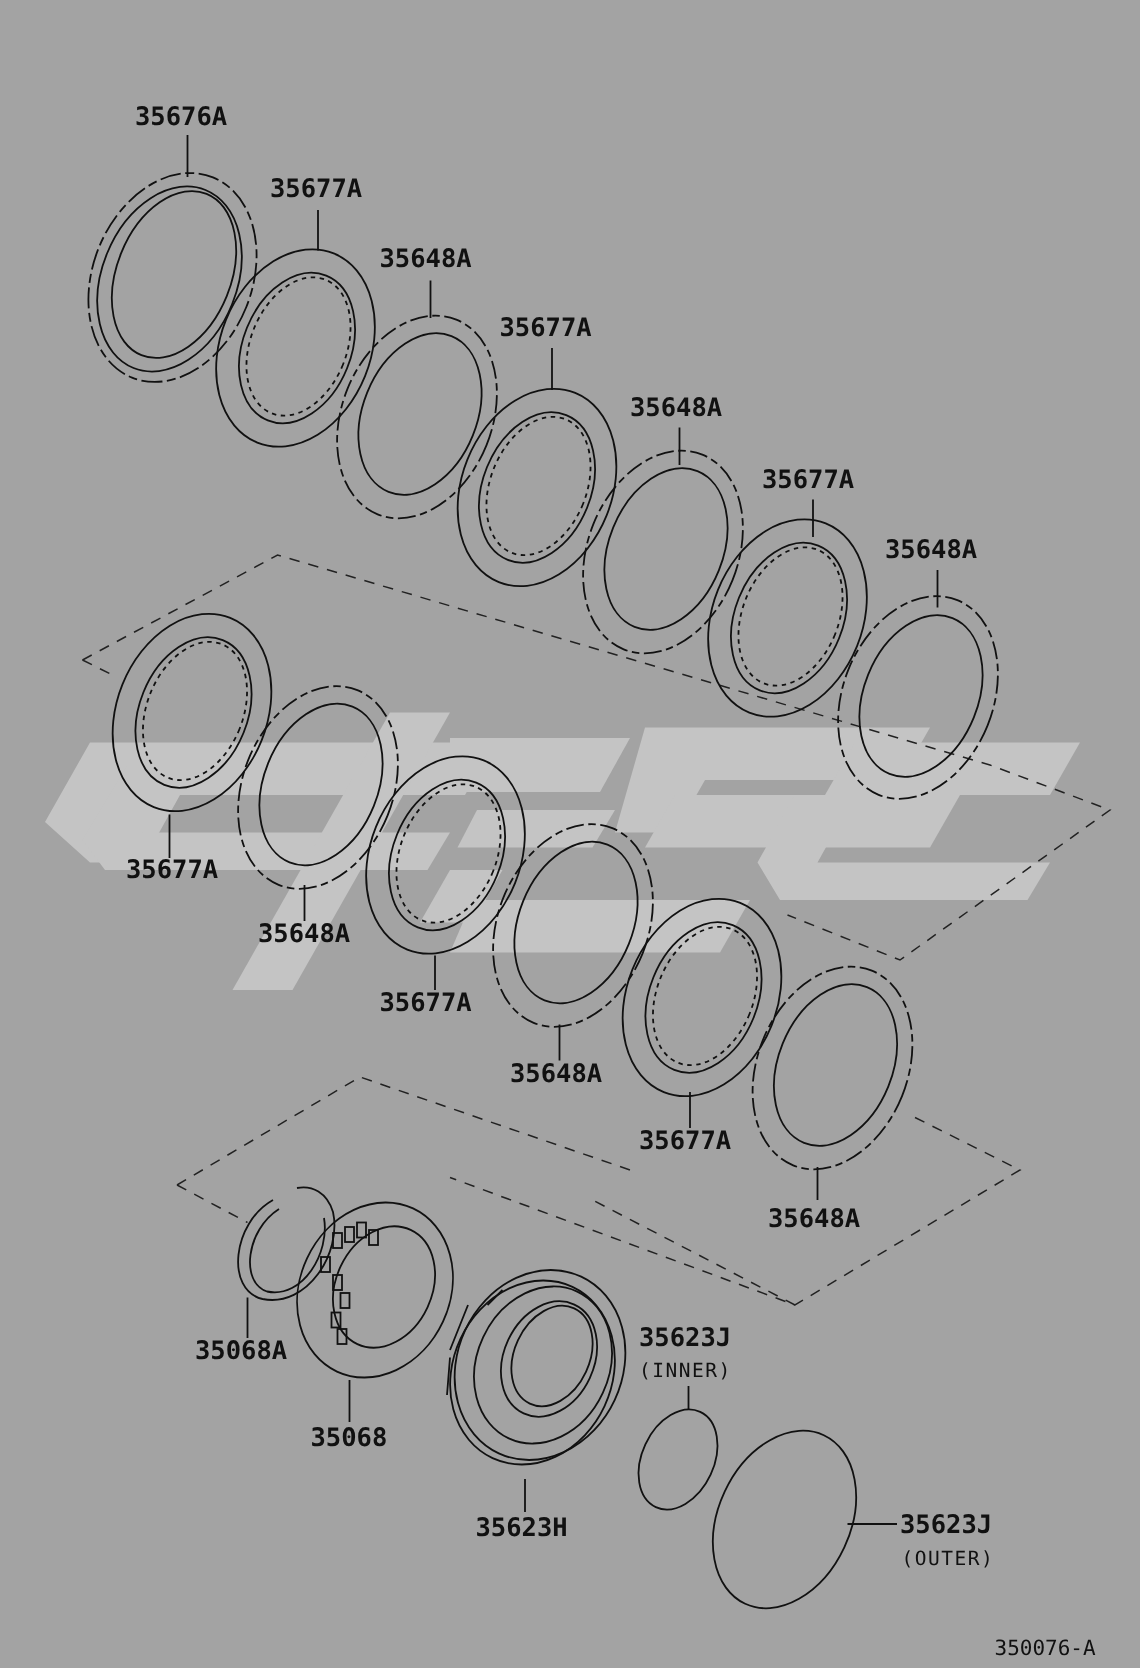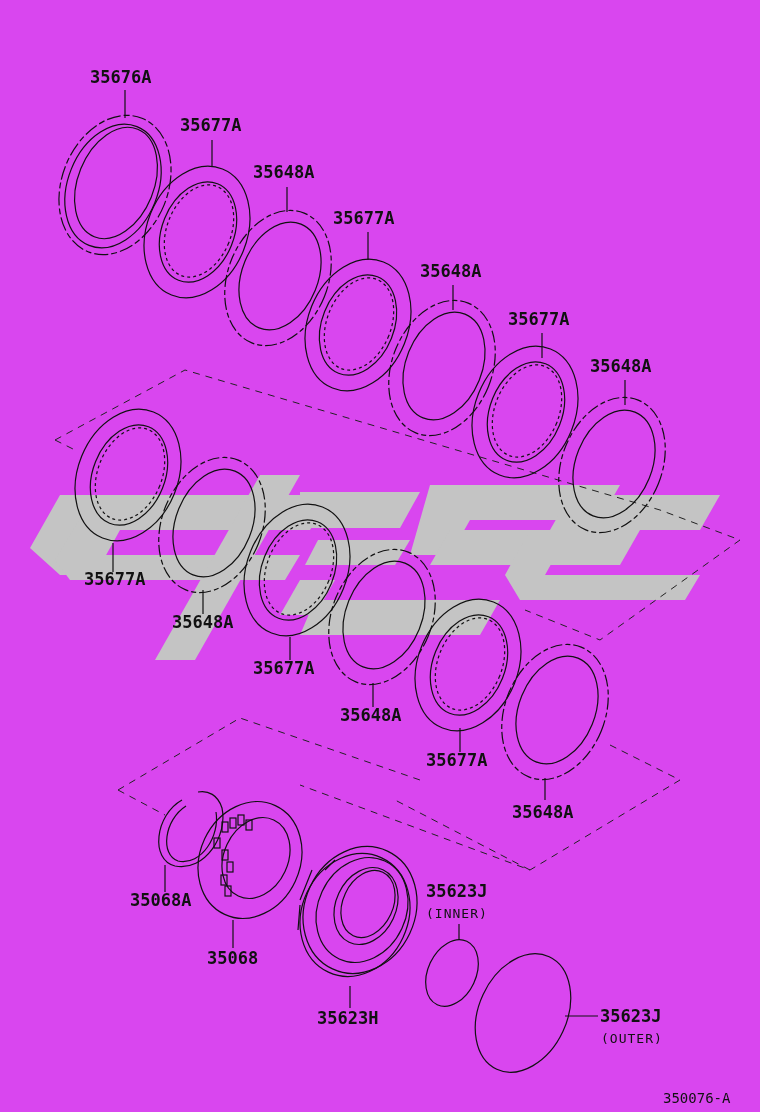--- a/index.html
+++ b/index.html
@@ -1,16 +1,16 @@
 <!DOCTYPE html>
 <html><head>
 <meta charset="utf-8">
 <style>
   html, body { margin: 0; padding: 0; background: #ffffff; }
-  #stage { position: relative; width: 760px; height: 1112px; overflow: hidden; background: #d946ef; }
+  #stage { position: relative; width: 760px; height: 1112px; overflow: hidden; background: #a3a3a3; }
   svg { position: absolute; left: 0; top: 0; }
   .lbl { font-family: "DejaVu Sans Mono", "Liberation Mono", monospace; font-weight: bold; font-size: 17px; fill: #111; }
   .sub { font-family: "DejaVu Sans Mono", "Liberation Mono", monospace; font-size: 13px; fill: #111; letter-spacing: 1px; }
   .code { font-family: "DejaVu Sans Mono", "Liberation Mono", monospace; font-size: 14px; fill: #111; }
   .ln { stroke: #111; stroke-width: 1.2; fill: none; }
   .dash { stroke: #222; stroke-width: 1; fill: none; stroke-dasharray: 7 6; }
   .wm { fill: #c4c4c4; }
 </style>
 </head>
 <body>

